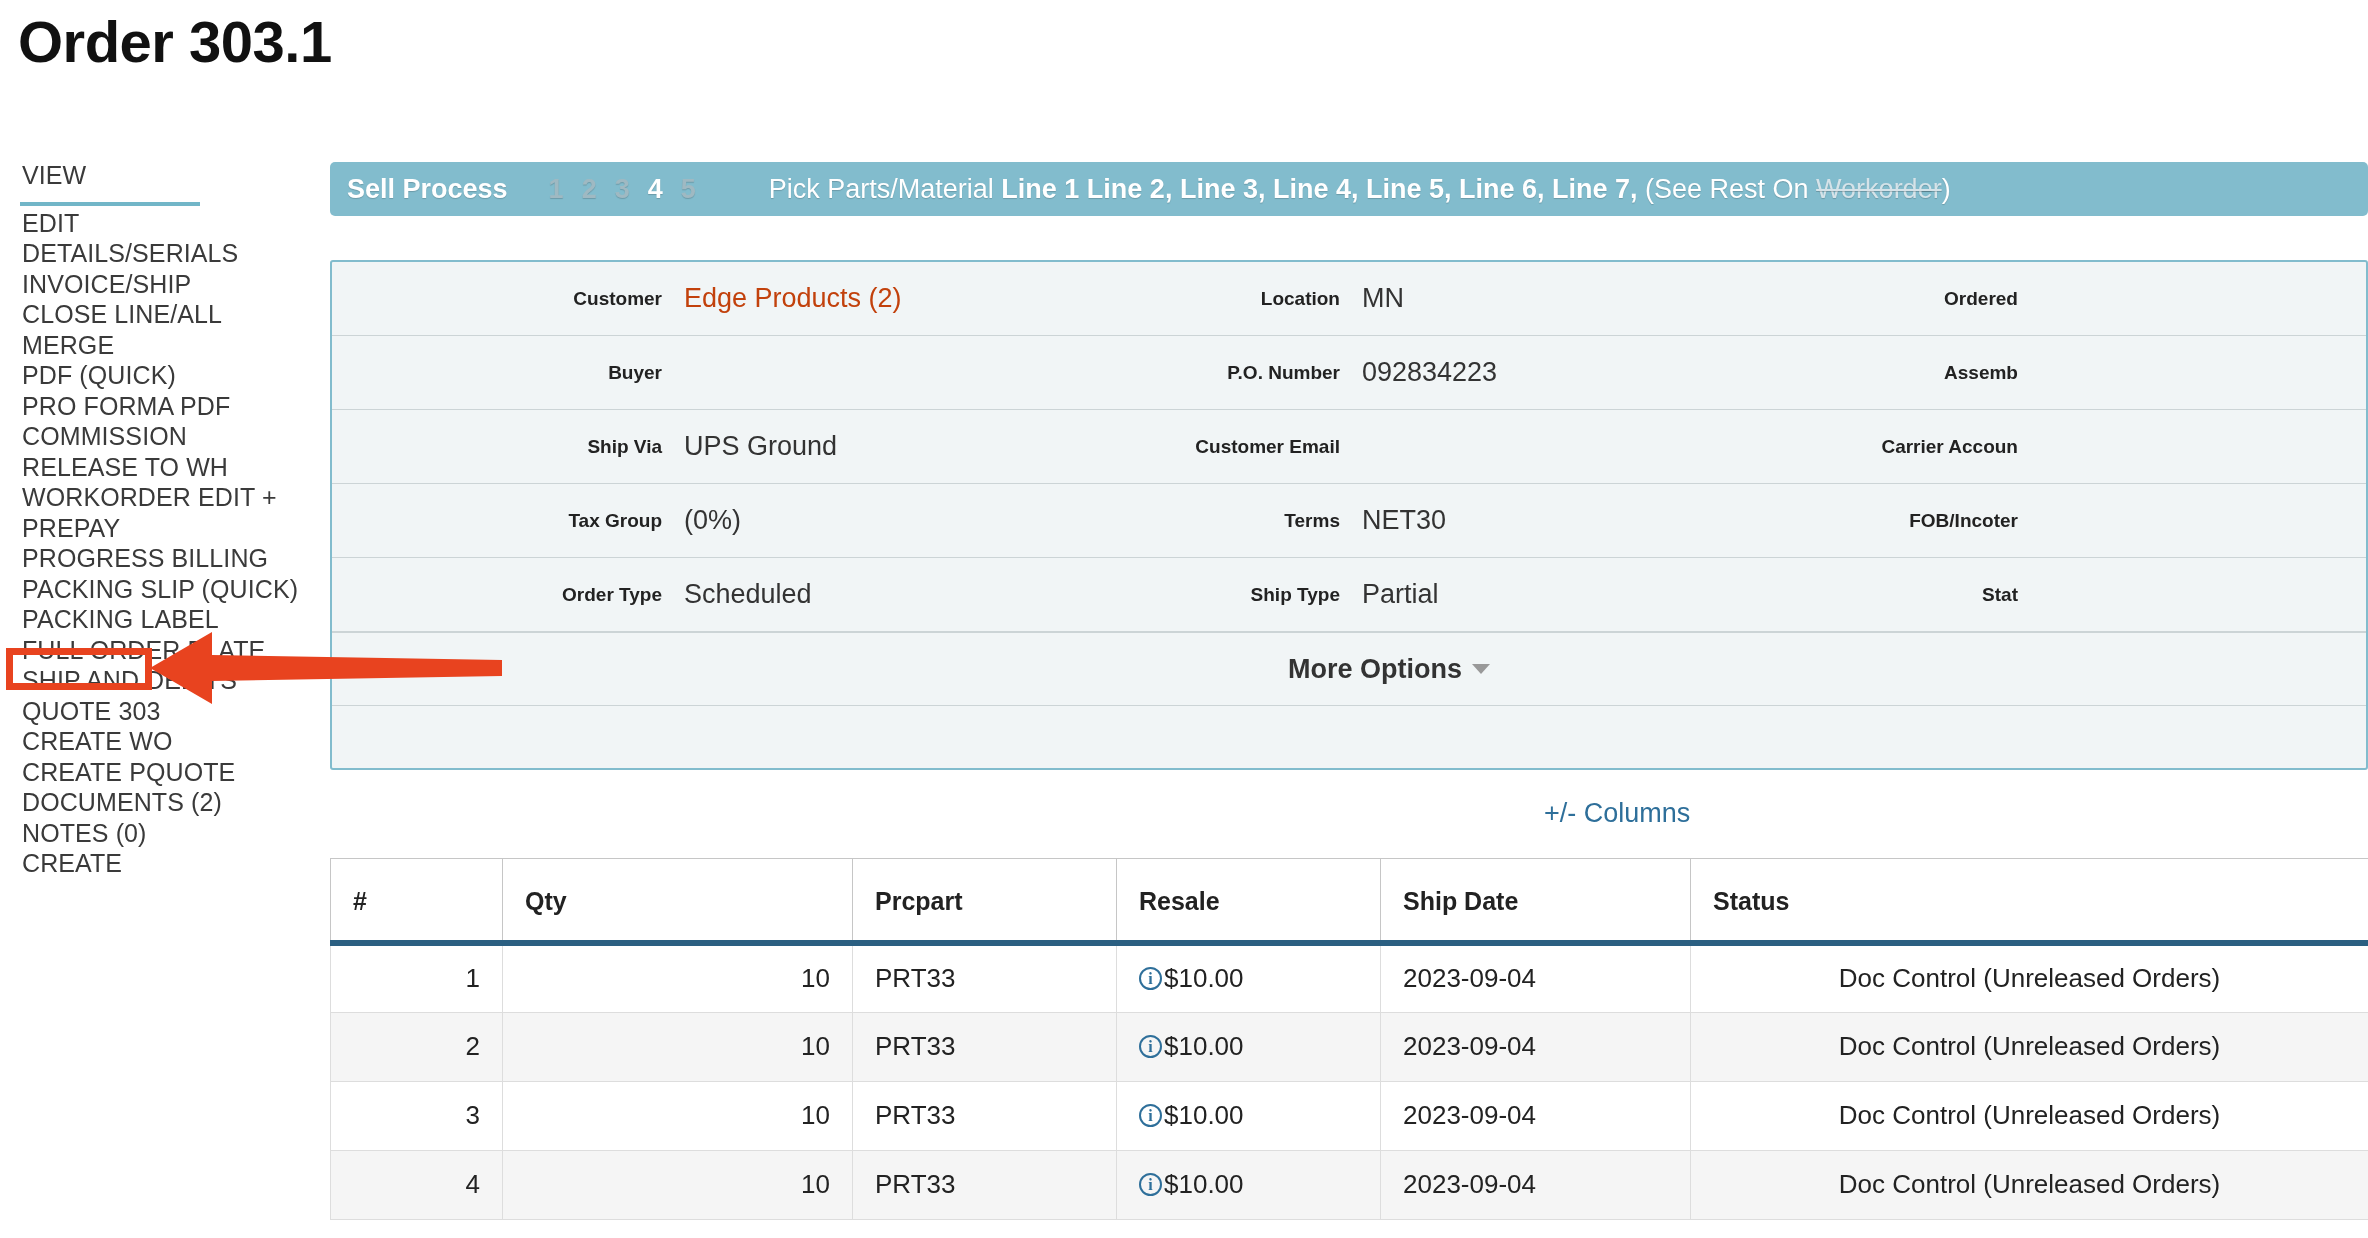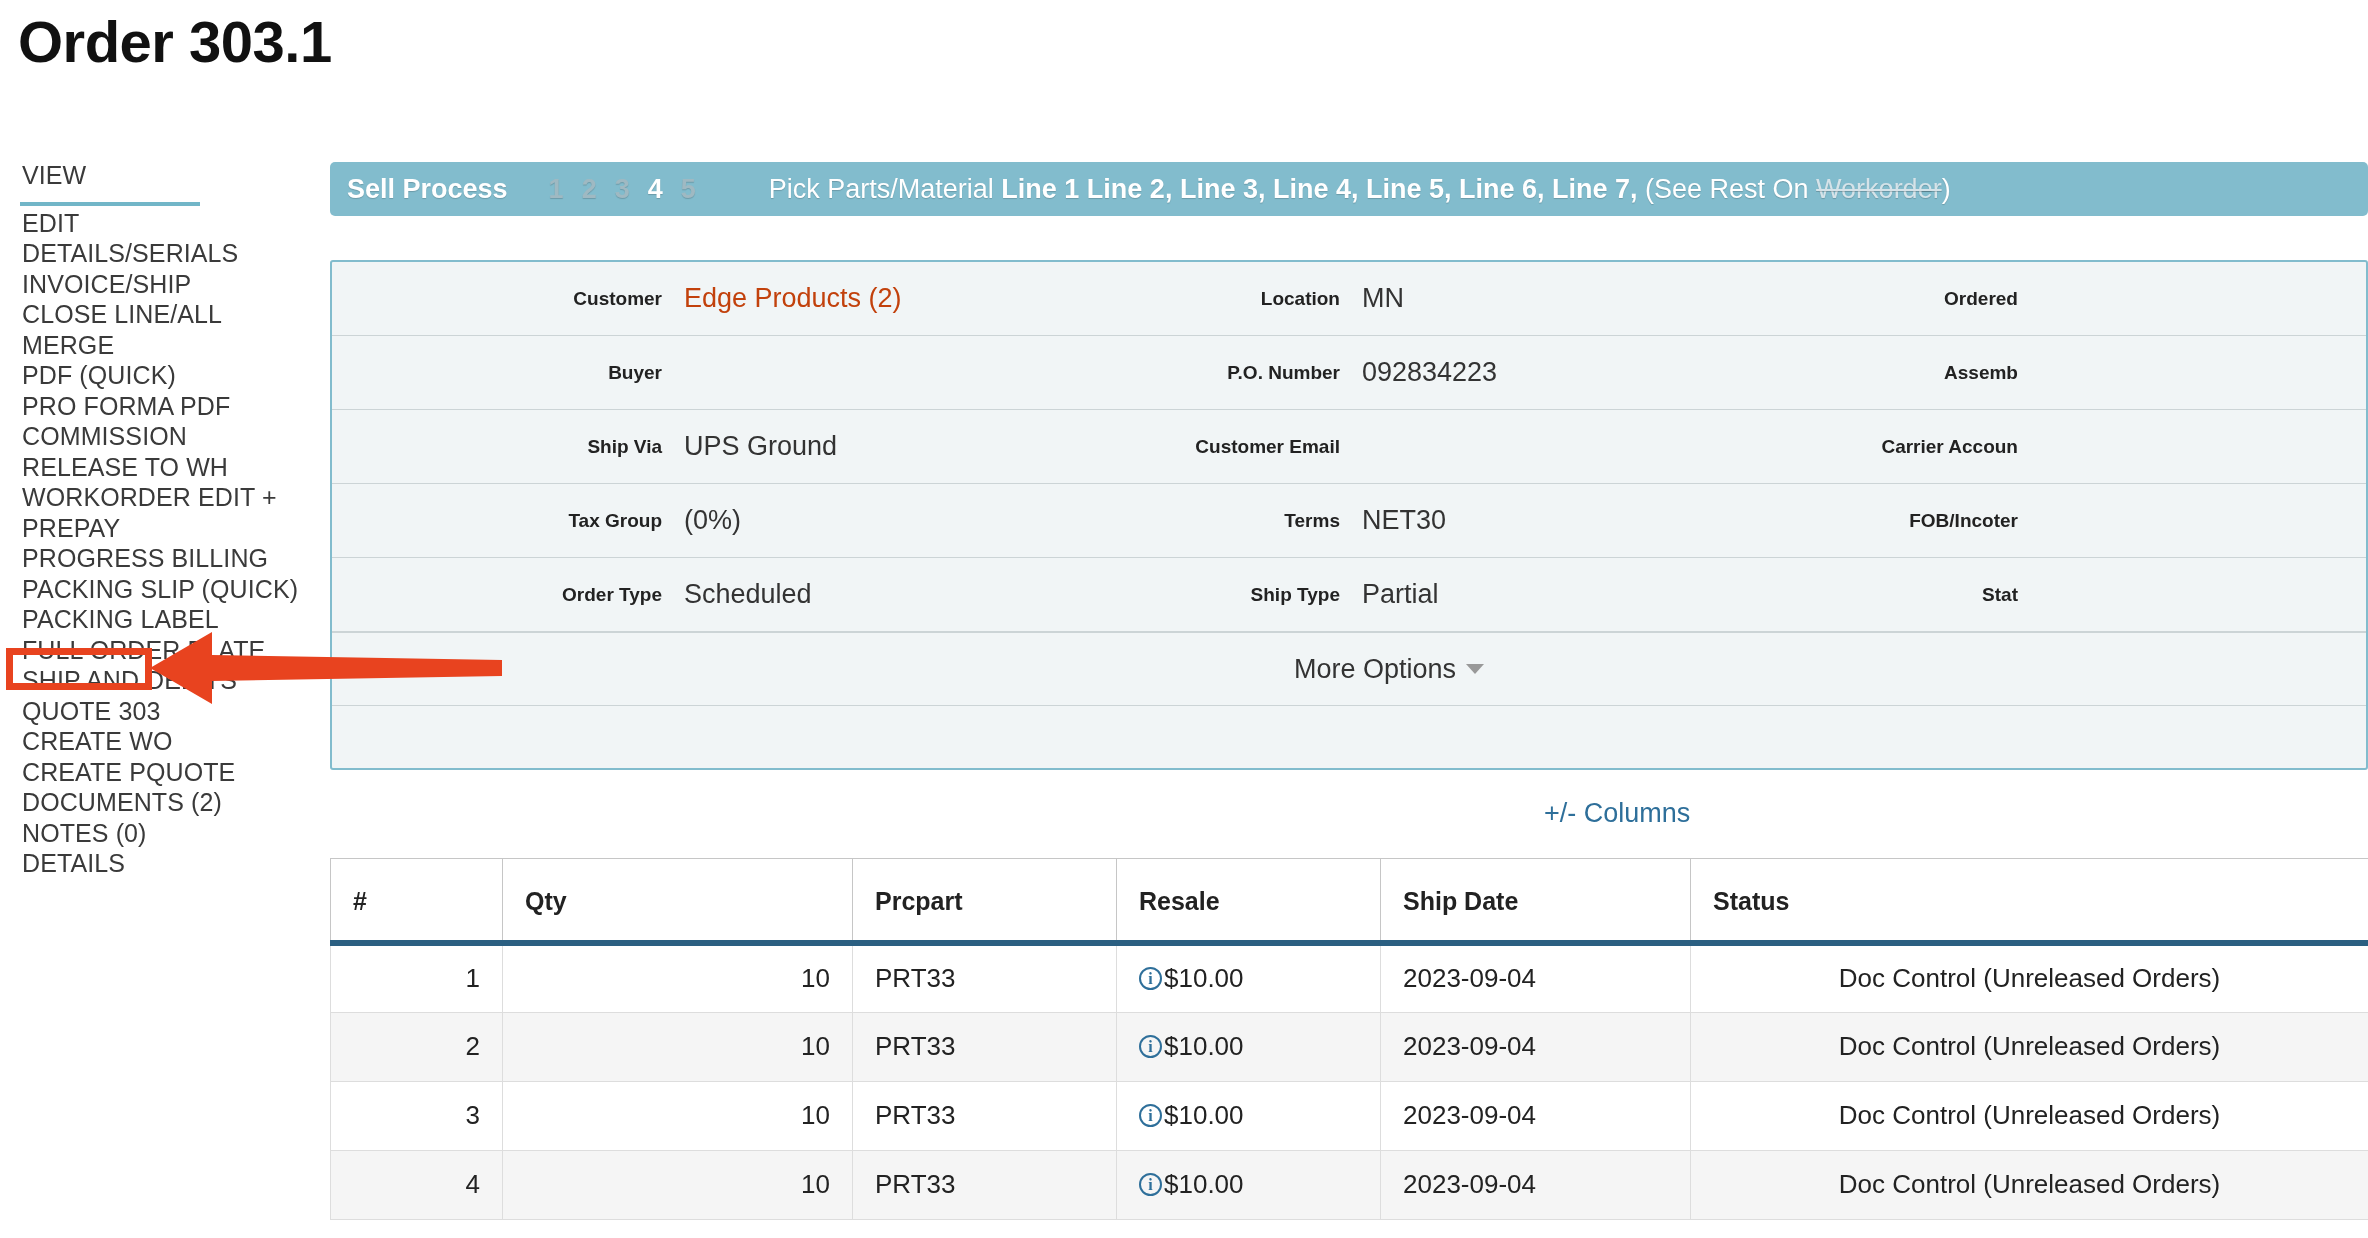--- a/index.html
+++ b/index.html
@@ -144,20 +144,21 @@
     justify-content: center;
     height: 74px;
     border-top: 1px solid #ccd4d6;
     border-bottom: 1px solid #ccd4d6;
   }
   .moreopts {
     font-size: 27px;
     color: #333333;
     white-space: nowrap;
     margin-left: 80px;
+    font-weight: bold;
   }
   .caret {
     display: inline-block;
     margin-left: 10px;
     width: 0; height: 0;
     border-left: 9px solid transparent;
     border-right: 9px solid transparent;
     border-top: 10px solid #999999;
     vertical-align: middle;
   }
@@ -263,21 +264,21 @@
       <div class="side-item"><span>PROGRESS BILLING</span></div>
       <div class="side-item"><span>PACKING SLIP (QUICK)</span></div>
       <div class="side-item"><span>PACKING LABEL</span></div>
       <div class="side-item"><span>FULL ORDER PLATE</span></div>
       <div class="side-item"><span>SHIP AND DEBITS</span></div>
       <div class="side-item"><span>QUOTE 303</span></div>
       <div class="side-item"><span>CREATE WO</span></div>
       <div class="side-item"><span>CREATE PQUOTE</span></div>
       <div class="side-item"><span>DOCUMENTS (2)</span></div>
       <div class="side-item"><span>NOTES (0)</span></div>
-      <div class="side-item"><span>DETAILS</span></div>
+      <div class="side-item"><span>CREATE</span></div>
     </div>
 
   <div class="redbox"></div>
 
   <div class="arrow-wrap">
     <svg width="352" height="80" viewBox="0 0 352 80">
       <polygon points="0,40 62,4 62,27 352,32 352,48 62,53 62,76" fill="#e8431f"></polygon>
     </svg>
   </div>
 

